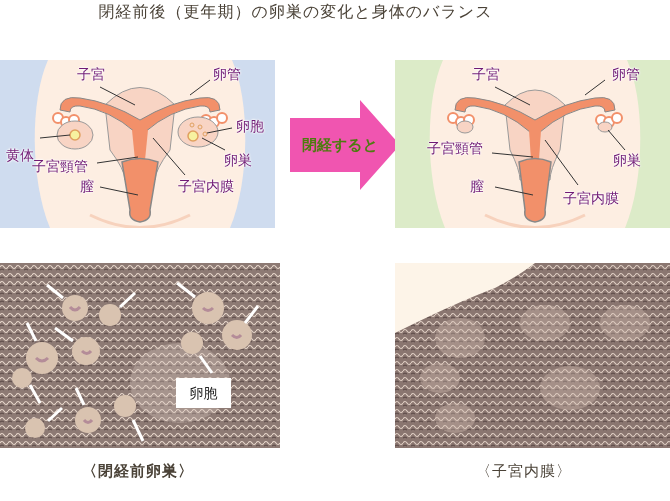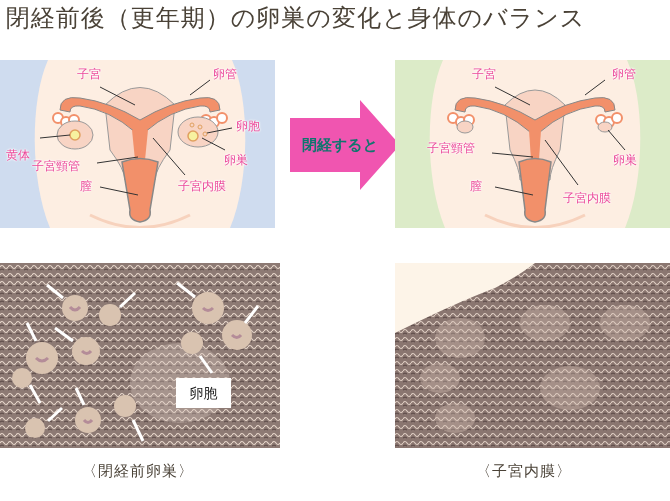--- a/index.html
+++ b/index.html
@@ -1,51 +1,51 @@
 <!DOCTYPE html>
 <html><head>
 <meta charset="utf-8">
 <style>
   * { margin:0; padding:0; box-sizing:border-box; }
   html, body { width:670px; height:501px; background:#ffffff; overflow:hidden; }
   body { position:relative; font-family:"DejaVu Sans", "Liberation Sans", sans-serif; color:#333; }
 
   .title {
     position:absolute; left:0; top:2px; width:591px; text-align:center;
-    font-size:24px; letter-spacing:1px; color:#4a4237; font-weight:normal;
+    font-size:16px; letter-spacing:1px; color:#4a4237; font-weight:normal;
   }
 
   .panel { position:absolute; overflow:hidden; }
   .panel svg { position:absolute; left:0; top:0; }
 
   .label {
-    position:absolute; font-size:12px; color:#ec4899; white-space:nowrap;
+    position:absolute; font-size:14px; color:#701a75; white-space:nowrap;
     text-shadow: 0 0 2px #fff, 0 0 2px #fff, 0 0 3px #fff;
     font-family: Liberation Mono, monospace;
   }
 
   .arrow-box { position:absolute; left:290px; top:100px; width:120px; height:90px; }
   .arrow-text {
     position:absolute; left:290px; top:136px; width:100px; text-align:center;
-    color:#0f766e; font-size:15px; font-weight:bold;
+    color:#4d7c0f; font-size:15px; font-weight:bold;
   }
 
   .micro { position:absolute; overflow:hidden; }
   .micro-before { left:0; top:263px; width:280px; height:185px; }
   .micro-after { left:395px; top:263px; width:275px; height:185px; }
 
   .follicle-tag {
     position:absolute; left:176px; top:378px; width:55px; height:30px;
     background:#fff; text-align:center; line-height:30px; font-size:14px; color:#222;
   }
 
   .caption {
     position:absolute; top:462px; font-size:15px; color:#4a4237; letter-spacing:1px;
   }
-  .cap-before { left:82px; }
+  .cap-before { left:82px;font-weight:bold; }
   .cap-after { left:476px; }
 </style>
 </head>
 <body>
 
 <h1 class="title">閉経前後（更年期）の卵巣の変化と身体のバランス</h1>
 
 <div class="panel" style="left:0;top:60px;width:275px;height:168px;">
   <svg width="275" height="168" viewBox="0 0 275 168">
     <rect width="275" height="168" fill="#cfdcef"></rect>

